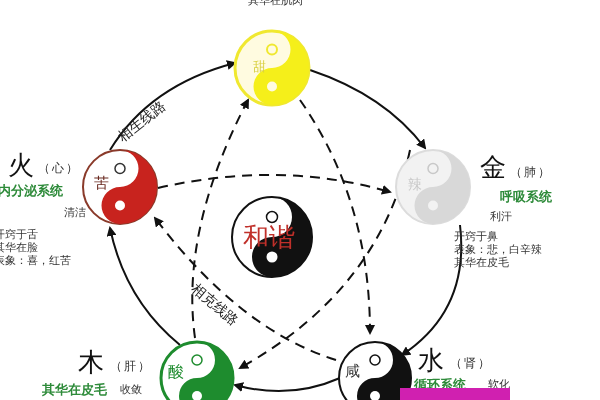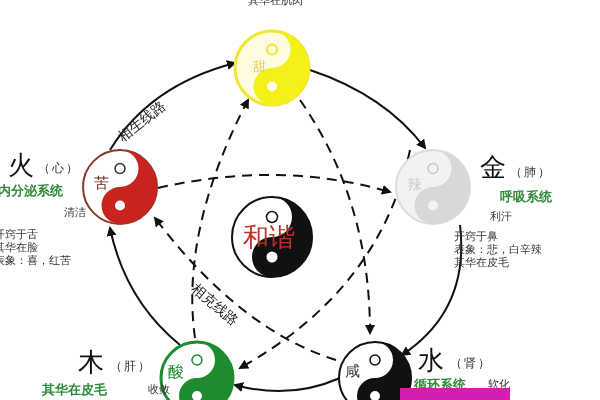--- a/index.html
+++ b/index.html
@@ -114,21 +114,21 @@
   <div class="txt small" style="left:490px;top:210px;">利汗</div>
   <div class="small" style="position:absolute;left:454px;top:230px;">
     <div>开窍于鼻</div>
     <div>表象：悲，白辛辣</div>
     <div>其华在皮毛</div>
   </div>
 
   <div class="txt elem" style="left:78px;top:345px;">木</div>
   <div class="txt organ" style="left:110px;top:358px;">（肝）</div>
   <div class="txt sys" style="left:42px;top:381px;">其华在皮毛</div>
-  <div class="txt small" style="left:120px;top:383px;margin-left:28px;">收敛</div>
+  <div class="txt small" style="left:120px;top:383px;">收敛</div>
 
   <div class="txt elem" style="left:418px;top:343px;">水</div>
   <div class="txt organ" style="left:450px;top:355px;">（肾）</div>
   <div class="txt sys" style="left:414px;top:376px;">循环系统</div>
   <div class="txt small" style="left:488px;top:378px;">软化</div>
 
   <div class="magenta"></div>
 </div>
 
 </body></html>

